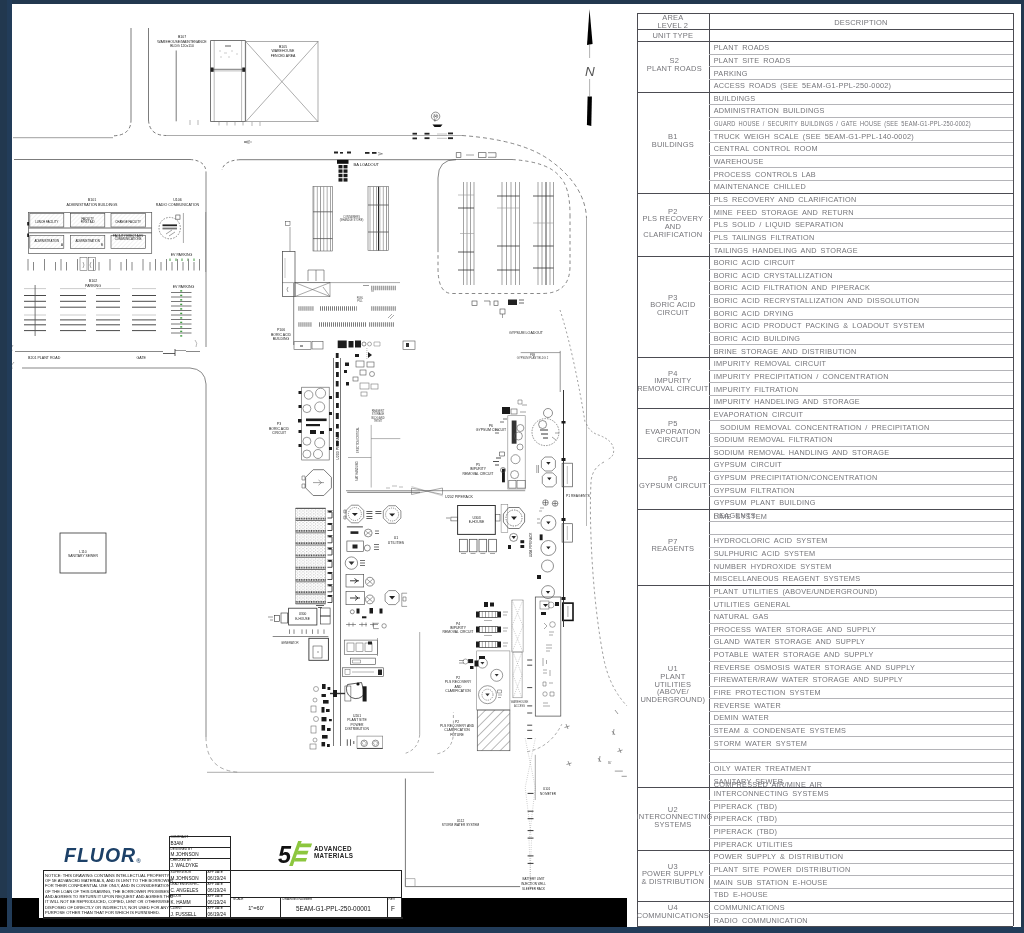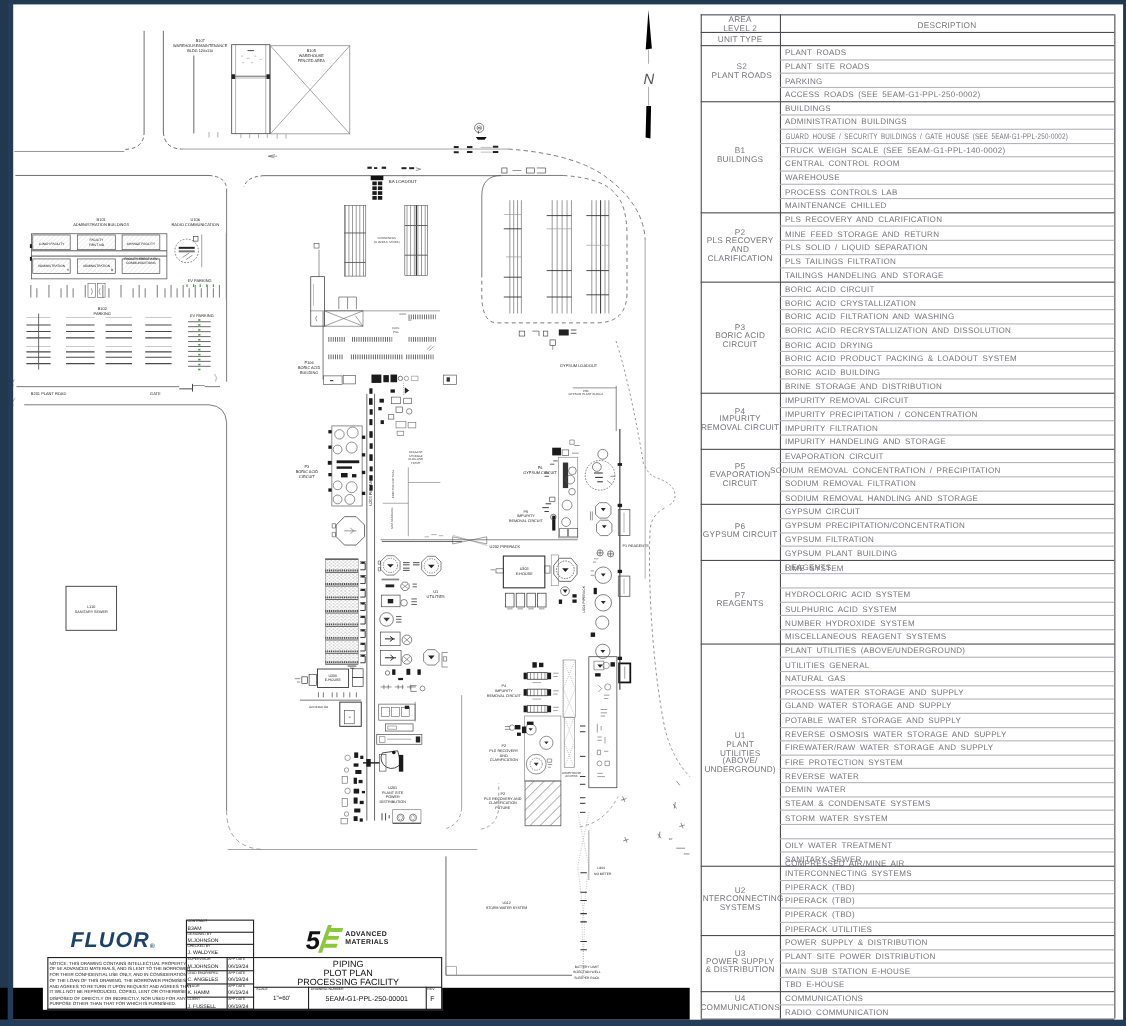--- a/index.html
+++ b/index.html
@@ -1087,21 +1087,21 @@
 <div class="ln lt" style="left:709.2px;top:230.6px;width:303.5px;height:1px"></div>
 <div class="td" style="left:713.7px;top:232.8px">PLS TAILINGS FILTRATION</div>
 <div class="ln lt" style="left:709.2px;top:243.3px;width:303.5px;height:1px"></div>
 <div class="td" style="left:713.7px;top:245.5px">TAILINGS HANDELING AND STORAGE</div>
 <div class="ln dk" style="left:636.5px;top:255.9px;width:376.2px;height:1px"></div>
 <div class="tc" style="left:636.5px;top:293.6px;width:72.70000000000005px;line-height:7.8px">P3<br>BORIC ACID<br>CIRCUIT</div>
 <div class="td" style="left:713.7px;top:258.1px">BORIC ACID CIRCUIT</div>
 <div class="ln lt" style="left:709.2px;top:268.6px;width:303.5px;height:1px"></div>
 <div class="td" style="left:713.7px;top:270.8px">BORIC ACID CRYSTALLIZATION</div>
 <div class="ln lt" style="left:709.2px;top:281.2px;width:303.5px;height:1px"></div>
-<div class="td" style="left:713.7px;top:283.4px">BORIC ACID FILTRATION AND WASHING</div>
+<div class="td" style="left:713.7px;top:283.4px">BORIC ACID FILTRATION AND PIPERACK</div>
 <div class="ln lt" style="left:709.2px;top:293.9px;width:303.5px;height:1px"></div>
 <div class="td" style="left:713.7px;top:296.1px">BORIC ACID RECRYSTALLIZATION AND DISSOLUTION</div>
 <div class="ln lt" style="left:709.2px;top:306.5px;width:303.5px;height:1px"></div>
 <div class="td" style="left:713.7px;top:308.7px">BORIC ACID DRYING</div>
 <div class="ln lt" style="left:709.2px;top:319.1px;width:303.5px;height:1px"></div>
 <div class="td" style="left:713.7px;top:321.3px">BORIC ACID PRODUCT PACKING &amp; LOADOUT SYSTEM</div>
 <div class="ln lt" style="left:709.2px;top:331.8px;width:303.5px;height:1px"></div>
 <div class="td" style="left:713.7px;top:334.0px">BORIC ACID BUILDING</div>
 <div class="ln lt" style="left:709.2px;top:344.4px;width:303.5px;height:1px"></div>
 <div class="td" style="left:713.7px;top:346.6px">BRINE STORAGE AND DISTRIBUTION</div>
@@ -1111,21 +1111,21 @@
 <div class="ln lt" style="left:709.2px;top:369.7px;width:303.5px;height:1px"></div>
 <div class="td" style="left:713.7px;top:371.9px">IMPURITY PRECIPITATION / CONCENTRATION</div>
 <div class="ln lt" style="left:709.2px;top:382.4px;width:303.5px;height:1px"></div>
 <div class="td" style="left:713.7px;top:384.6px">IMPURITY FILTRATION</div>
 <div class="ln lt" style="left:709.2px;top:395.0px;width:303.5px;height:1px"></div>
 <div class="td" style="left:713.7px;top:397.2px">IMPURITY HANDELING AND STORAGE</div>
 <div class="ln dk" style="left:636.5px;top:407.6px;width:376.2px;height:1px"></div>
 <div class="tc" style="left:636.5px;top:420.0px;width:72.70000000000005px;line-height:7.8px">P5<br>EVAPORATION<br>CIRCUIT</div>
 <div class="td" style="left:713.7px;top:409.8px">EVAPORATION CIRCUIT</div>
 <div class="ln lt" style="left:709.2px;top:420.3px;width:303.5px;height:1px"></div>
-<div class="td" style="left:700px;top:422.5px">SODIUM REMOVAL CONCENTRATION / PRECIPITATION</div>
+<div class="td" style="left:720px;top:422.5px">SODIUM REMOVAL CONCENTRATION / PRECIPITATION</div>
 <div class="ln lt" style="left:709.2px;top:432.9px;width:303.5px;height:1px"></div>
 <div class="td" style="left:713.7px;top:435.1px">SODIUM REMOVAL FILTRATION</div>
 <div class="ln lt" style="left:709.2px;top:445.6px;width:303.5px;height:1px"></div>
 <div class="td" style="left:713.7px;top:447.8px">SODIUM REMOVAL HANDLING AND STORAGE</div>
 <div class="ln dk" style="left:636.5px;top:458.2px;width:376.2px;height:1px"></div>
 <div class="tc" style="left:636.5px;top:474.5px;width:72.70000000000005px;line-height:7.8px">P6<br>GYPSUM CIRCUIT</div>
 <div class="td" style="left:713.7px;top:460.4px">GYPSUM CIRCUIT</div>
 <div class="ln lt" style="left:709.2px;top:470.9px;width:303.5px;height:1px"></div>
 <div class="td" style="left:713.7px;top:473.1px">GYPSUM PRECIPITATION/CONCENTRATION</div>
 <div class="ln lt" style="left:709.2px;top:483.5px;width:303.5px;height:1px"></div>
@@ -1253,21 +1253,20 @@
       <polygon points="24.5,1 28.5,1 18.5,29 14.5,29"></polygon>
       <polygon points="27,4 40,4 38.6,8 25.6,8"></polygon>
       <polygon points="24.2,12 36,12 34.6,16 22.8,16"></polygon>
       <polygon points="21.4,20 34.4,20 33,24 20,24"></polygon>
     </g>
     <text x="42" y="12" font-family="Liberation Sans,sans-serif" font-size="7" font-weight="bold" fill="#222" letter-spacing="0.4">ADVANCED</text>
     <text x="42" y="20.5" font-family="Liberation Sans,sans-serif" font-size="7" font-weight="bold" fill="#222" letter-spacing="0.4">MATERIALS</text>
   </svg>
 
   <div style="position:absolute;left:231px;top:869.9px;width:171px;height:48px;border-right:1.4px solid #222;"></div>
-  <div style="position:absolute;left:231px;top:872.5px;width:171px;text-align:center;font-size:8.2px;line-height:8.3px;color:#111;">PIPING<br>PLOT PLAN<br>PROCESSING FACILITY</div>
 
   <div style="position:absolute;left:231px;top:896.8px;width:171px;height:1.2px;background:#222;"></div>
   <div style="position:absolute;left:280.4px;top:896.8px;width:1px;height:21px;background:#222;"></div>
   <div style="position:absolute;left:386.5px;top:896.8px;width:1px;height:21px;background:#222;"></div>
   <div class="cell-lab" style="position:absolute;left:233px;top:898.3px;">SCALE</div>
   <div style="position:absolute;left:231px;top:905px;width:50px;text-align:center;font-size:5.6px;color:#111;">1"=60'</div>
   <div class="cell-lab" style="position:absolute;left:282.4px;top:898.3px;">DRAWING NUMBER</div>
   <div style="position:absolute;left:280.4px;top:905px;width:106px;text-align:center;font-size:6.4px;color:#111;">5EAM-G1-PPL-250-00001</div>
   <div class="cell-lab" style="position:absolute;left:388.5px;top:898.3px;">REV</div>
   <div style="position:absolute;left:386.5px;top:905px;width:13px;text-align:center;font-size:6.4px;color:#111;">F</div>

